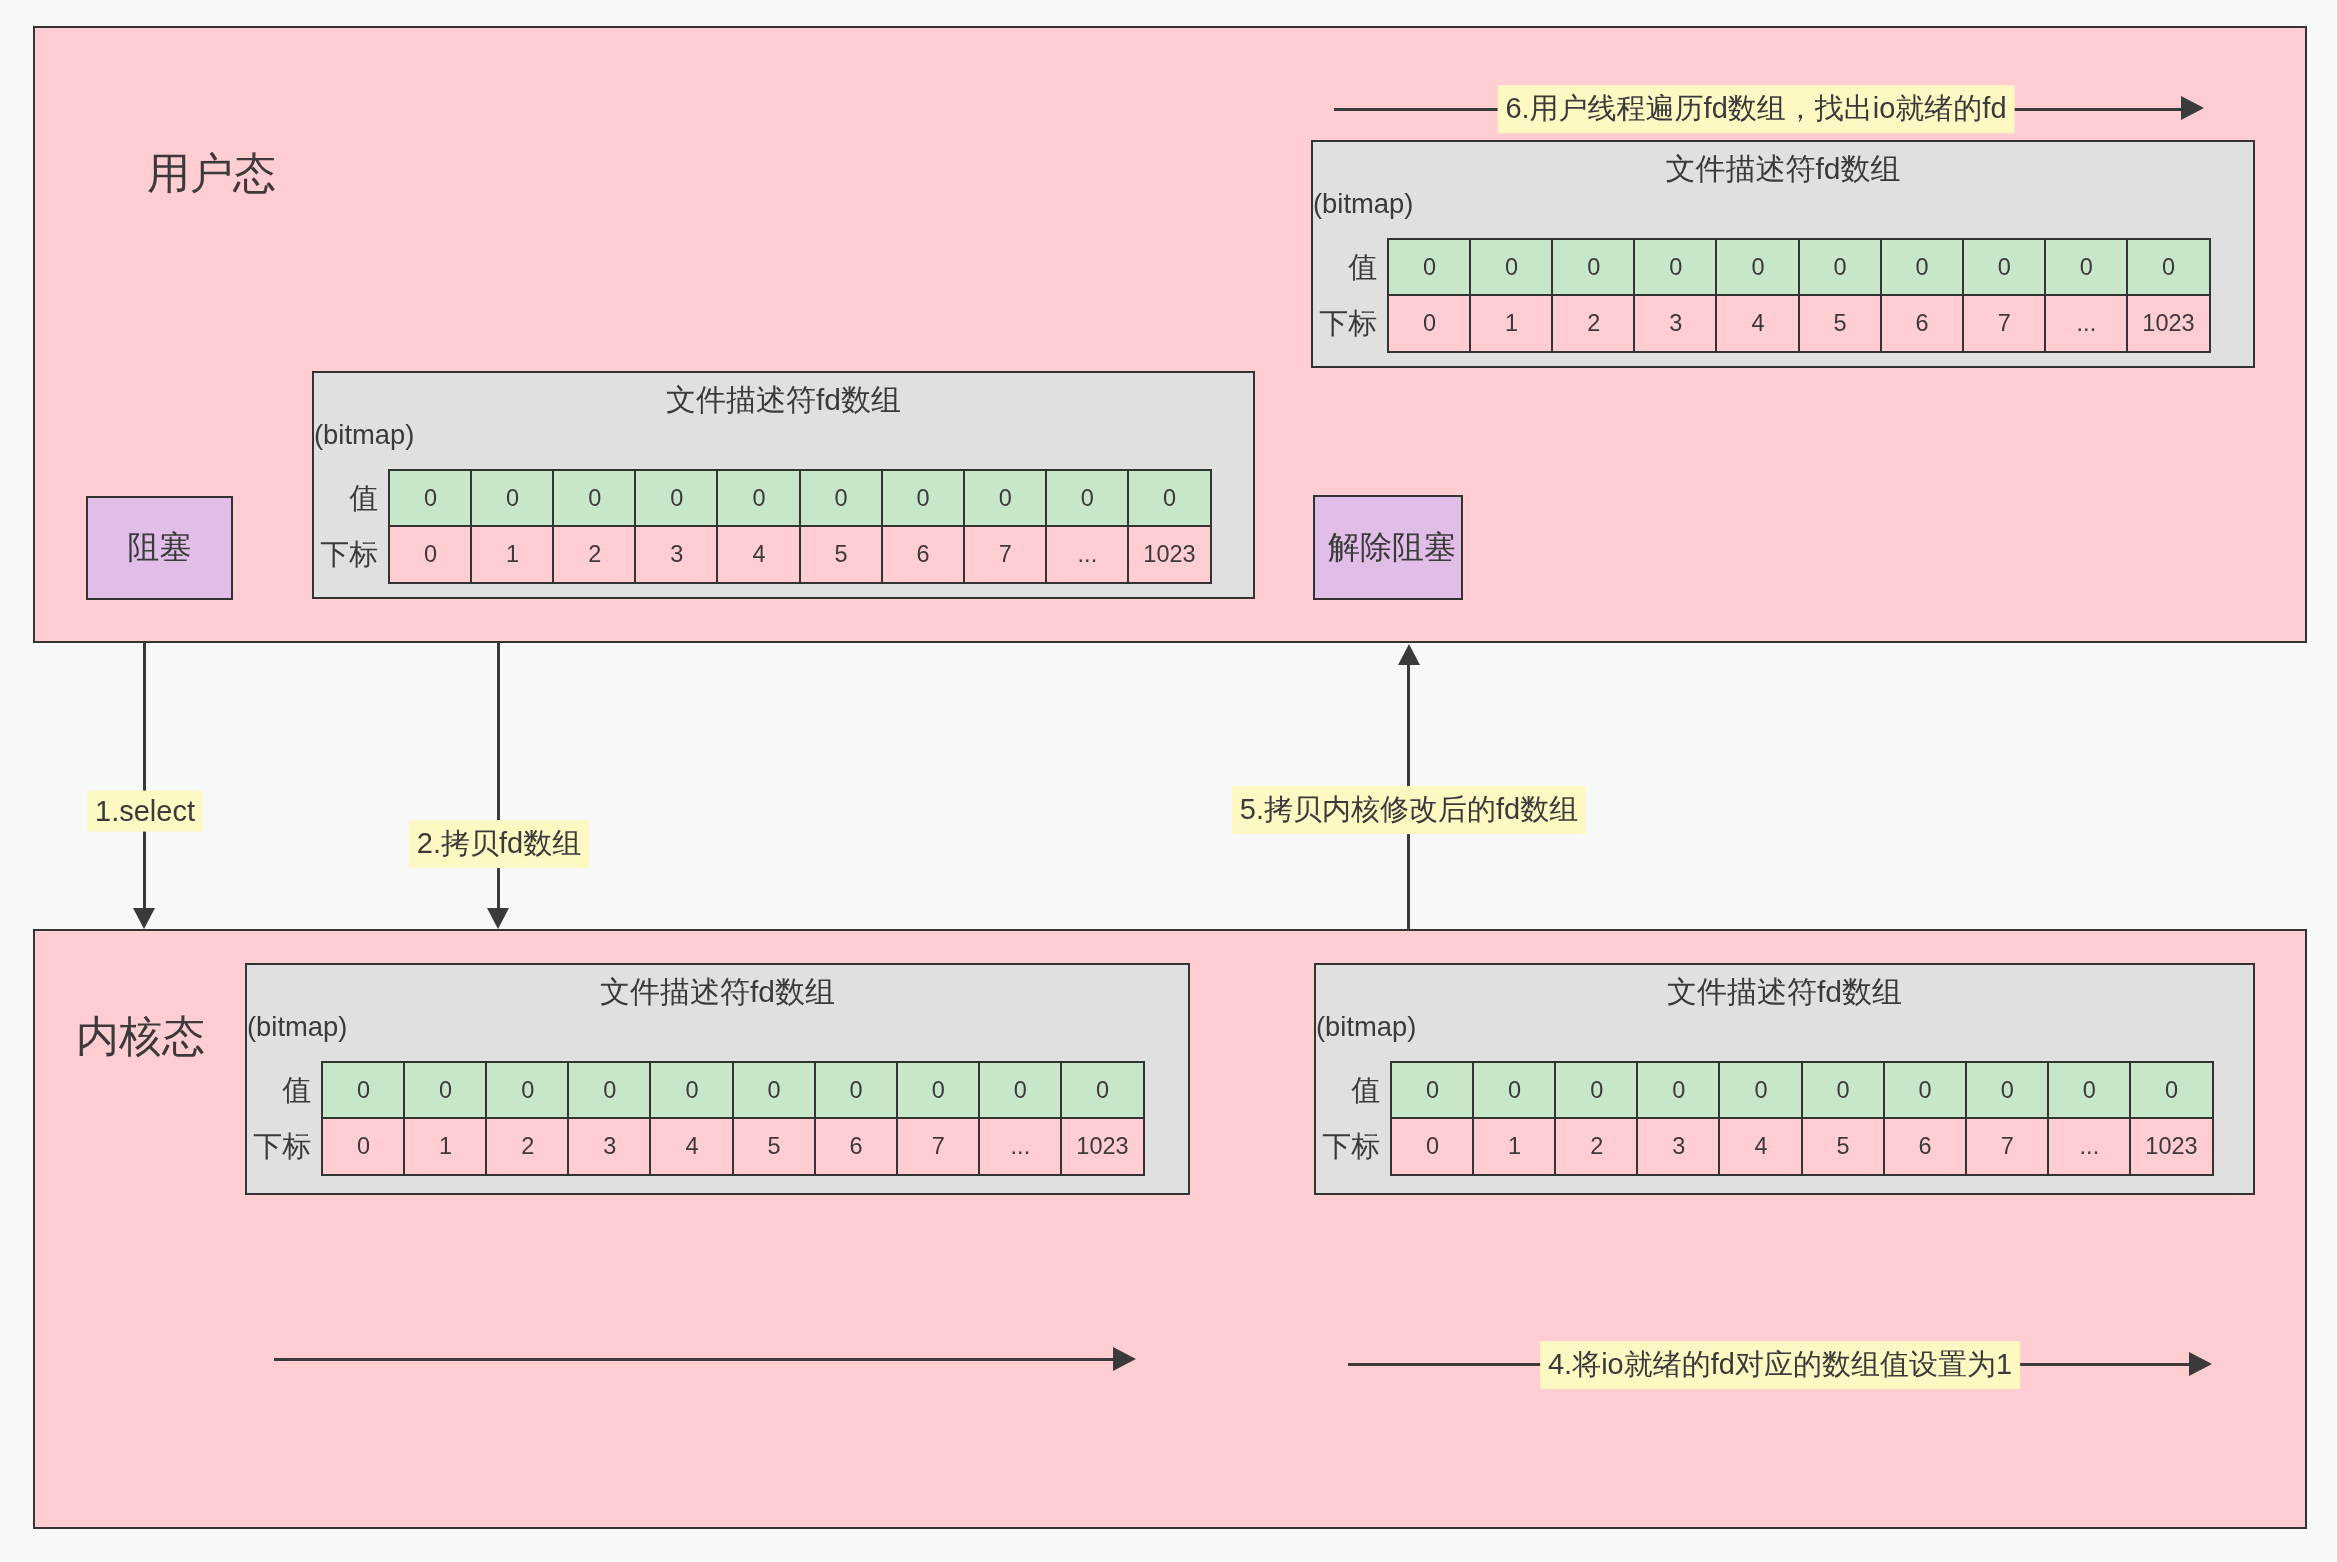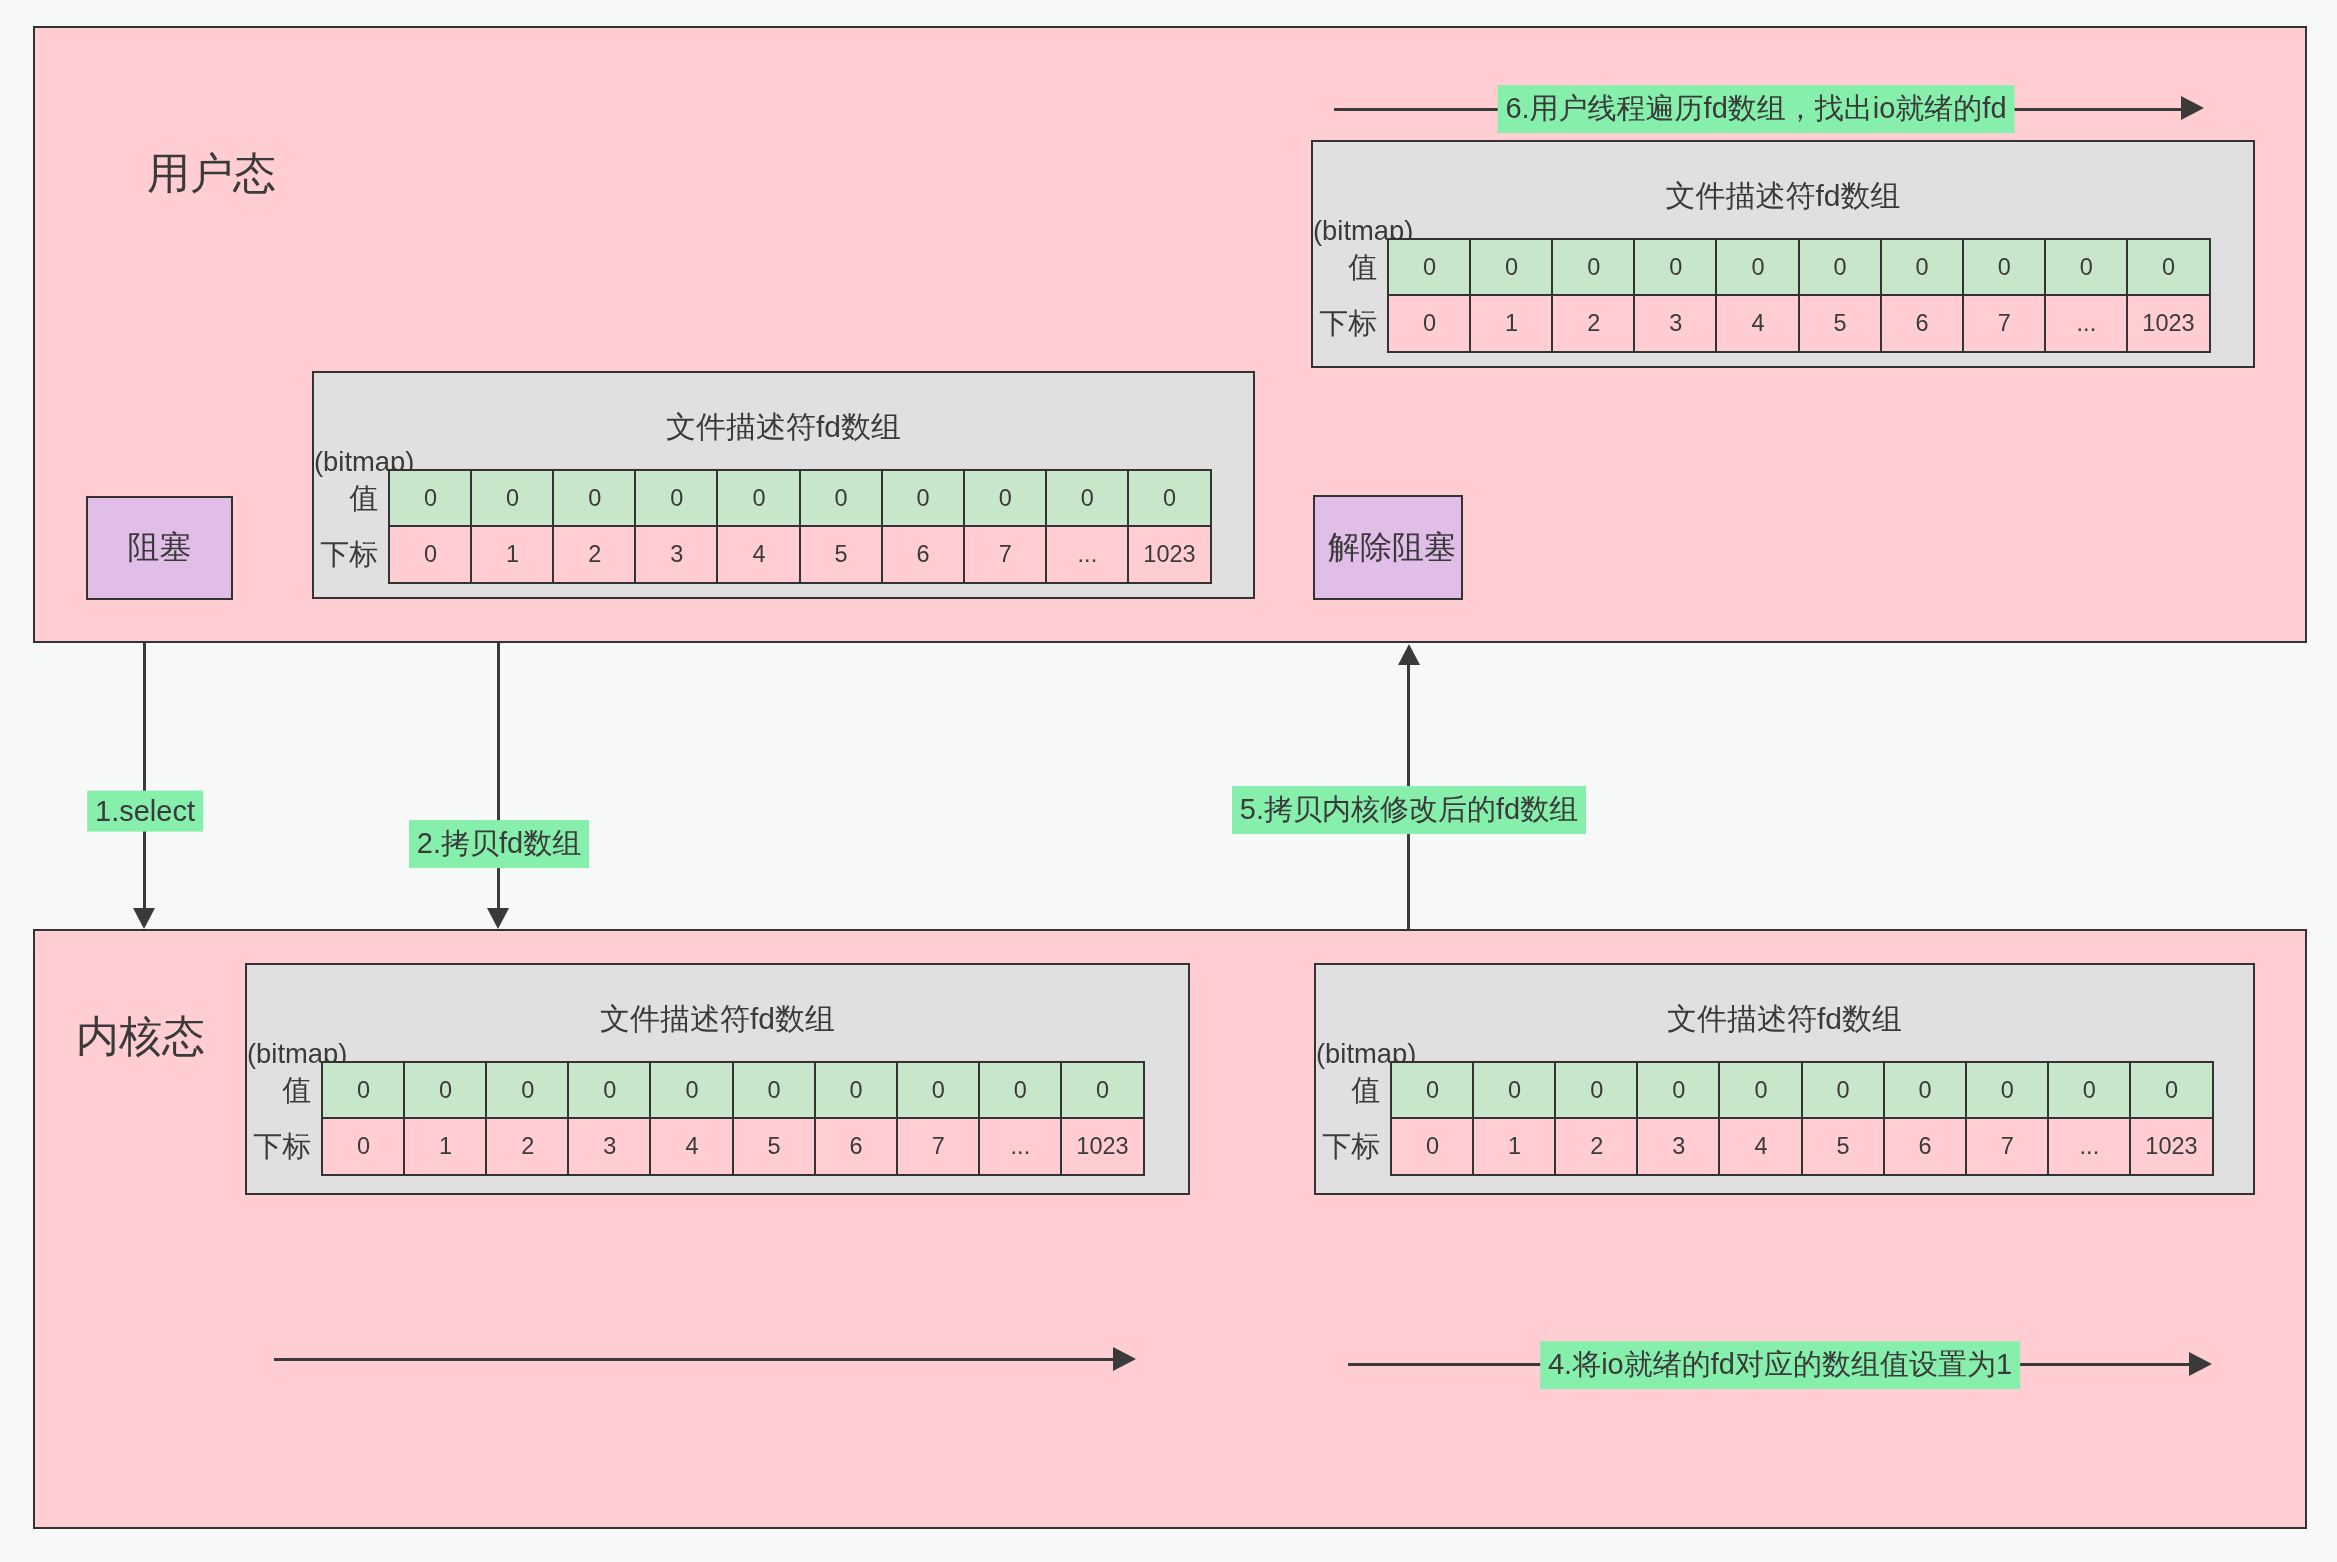--- a/index.html
+++ b/index.html
@@ -56,21 +56,21 @@
     position:absolute;
     background:var(--table-box-fill);
     border:2.9px solid var(--border);
   }
   .fd-box.user-mid{left:312px;top:371px;width:943px;height:228px;}
   .fd-box.user-right{left:1311px;top:140px;width:944px;height:228px;}
   .fd-box.kernel-left{left:245px;top:963px;width:945px;height:232px;}
   .fd-box.kernel-right{left:1314px;top:963px;width:941px;height:232px;}
   .fd-title{
     text-align:center;
-    padding-top:35px;
+    padding-top:8px;
     font-size:30px;
     line-height:1.25;
     color:var(--text);
   }
   .fd-subtitle{
     text-align:left;
     font-size:27.4px;
     line-height:1.2;
     color:var(--text);
   }
@@ -117,21 +117,21 @@
     border-bottom:21.6px solid var(--text);
   }
   .arrowhead.right{
     border-top:12.7px solid transparent;
     border-bottom:12.7px solid transparent;
     border-left:23.5px solid var(--text);
   }
   .step-label{
     position:absolute;
     transform:translate(-50%,-50%);
-    background:#86efac;
+    background:#fef9c3;
     padding:3.9px 7.8px;
     font-size:29px;
     color:var(--text);
     white-space:nowrap;
   }
 </style>
 </head>
 <body>
 
 <div class="canvas">

